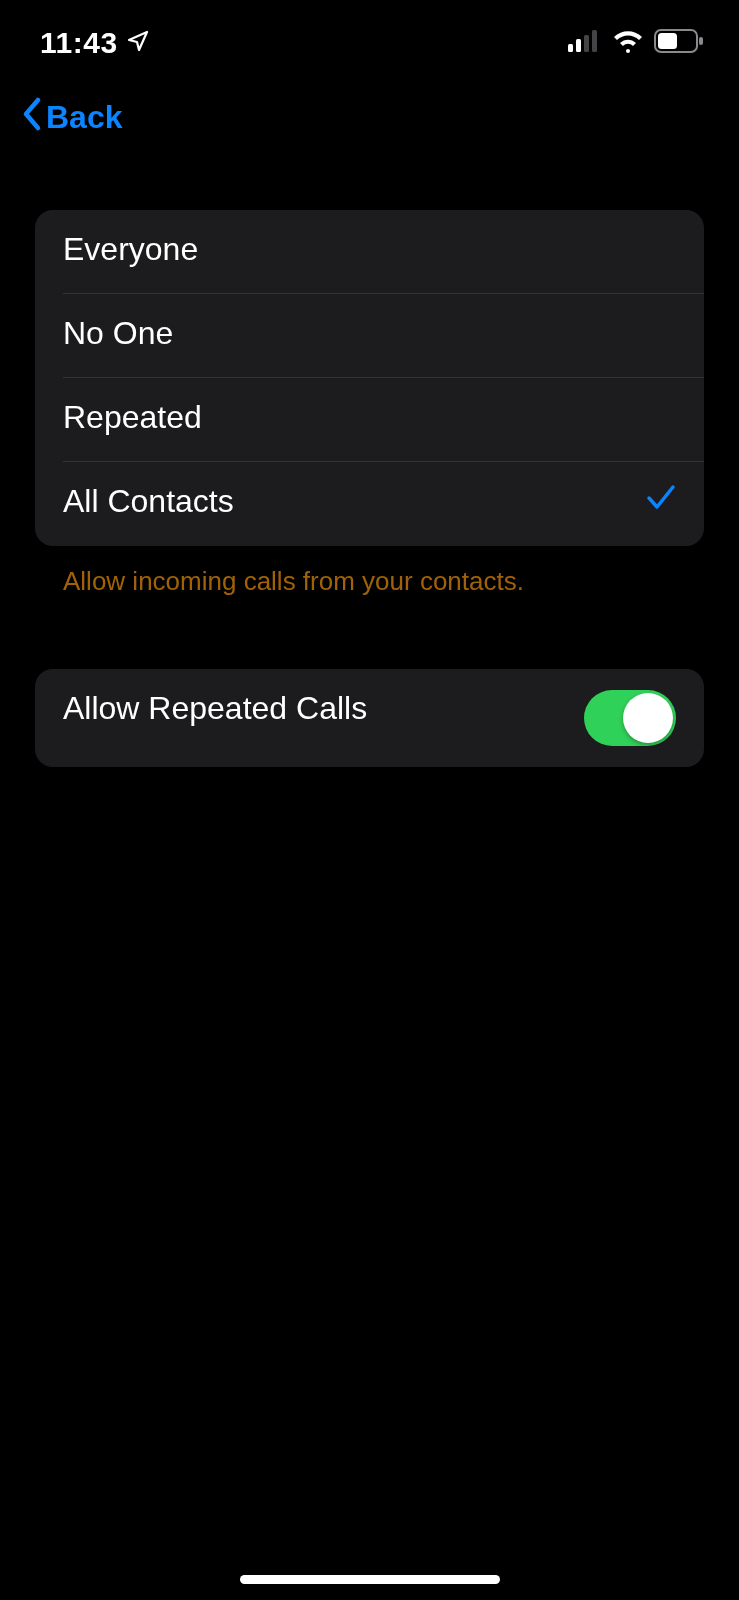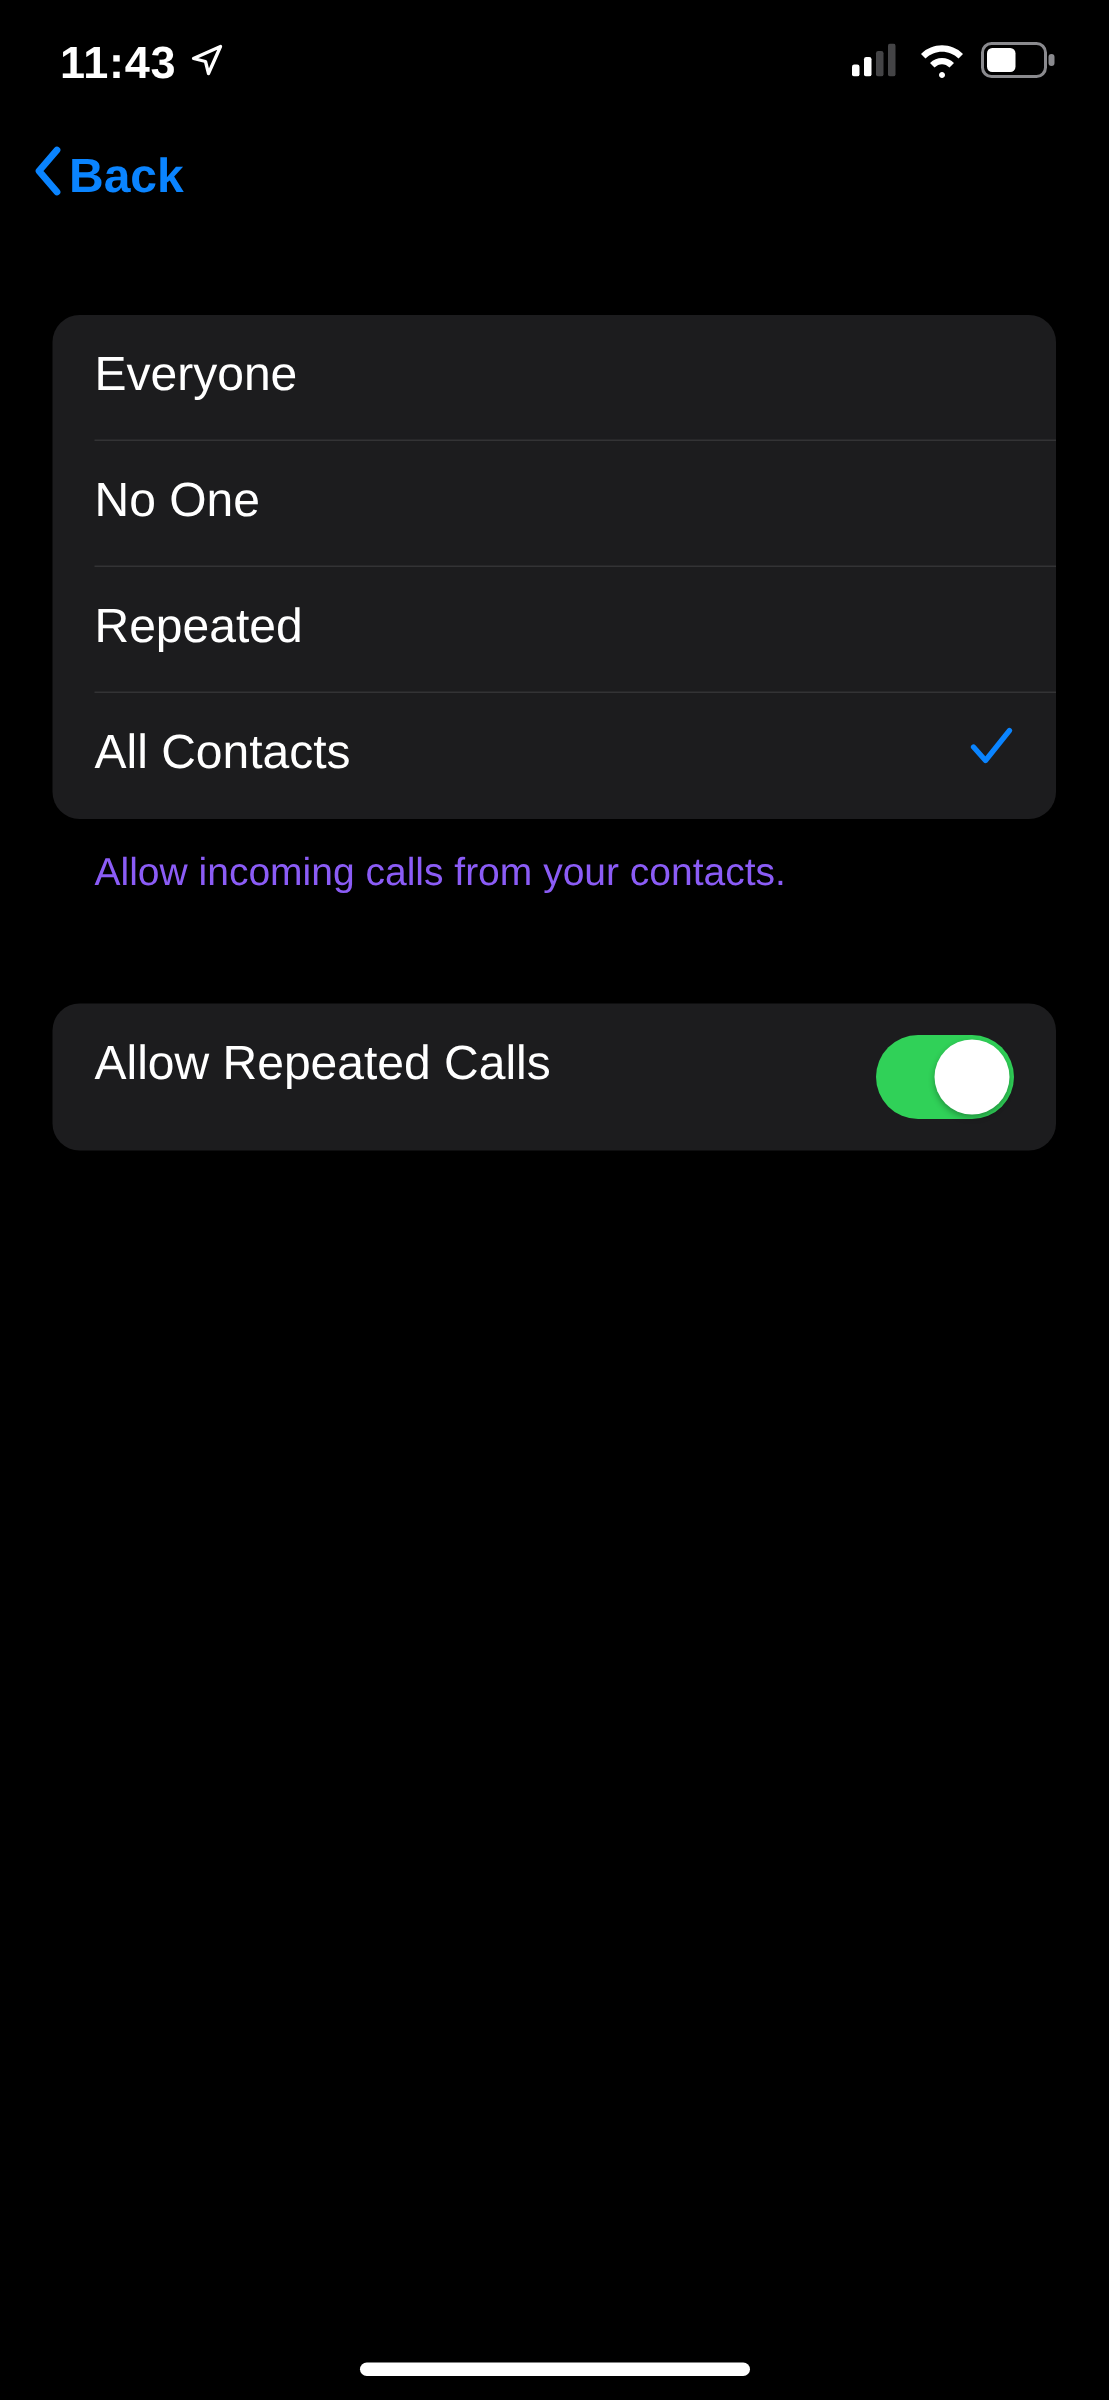--- a/index.html
+++ b/index.html
@@ -101,21 +101,21 @@
       font-size: 32px;
       font-weight: 400;
       color: #ffffff;
     }
     .checkmark-icon svg {
       width: 30px;
       height: 28px;
     }
     .footer-text {
       font-size: 26px;
-      color: #8b5cf6;
+      color: #a16207;
       padding: 18px 28px 0 28px;
       line-height: 1.35;
     }
     .section-gap {
       height: 70px;
     }
     .toggle {
       width: 92px;
       height: 56px;
       background: #30d158;

